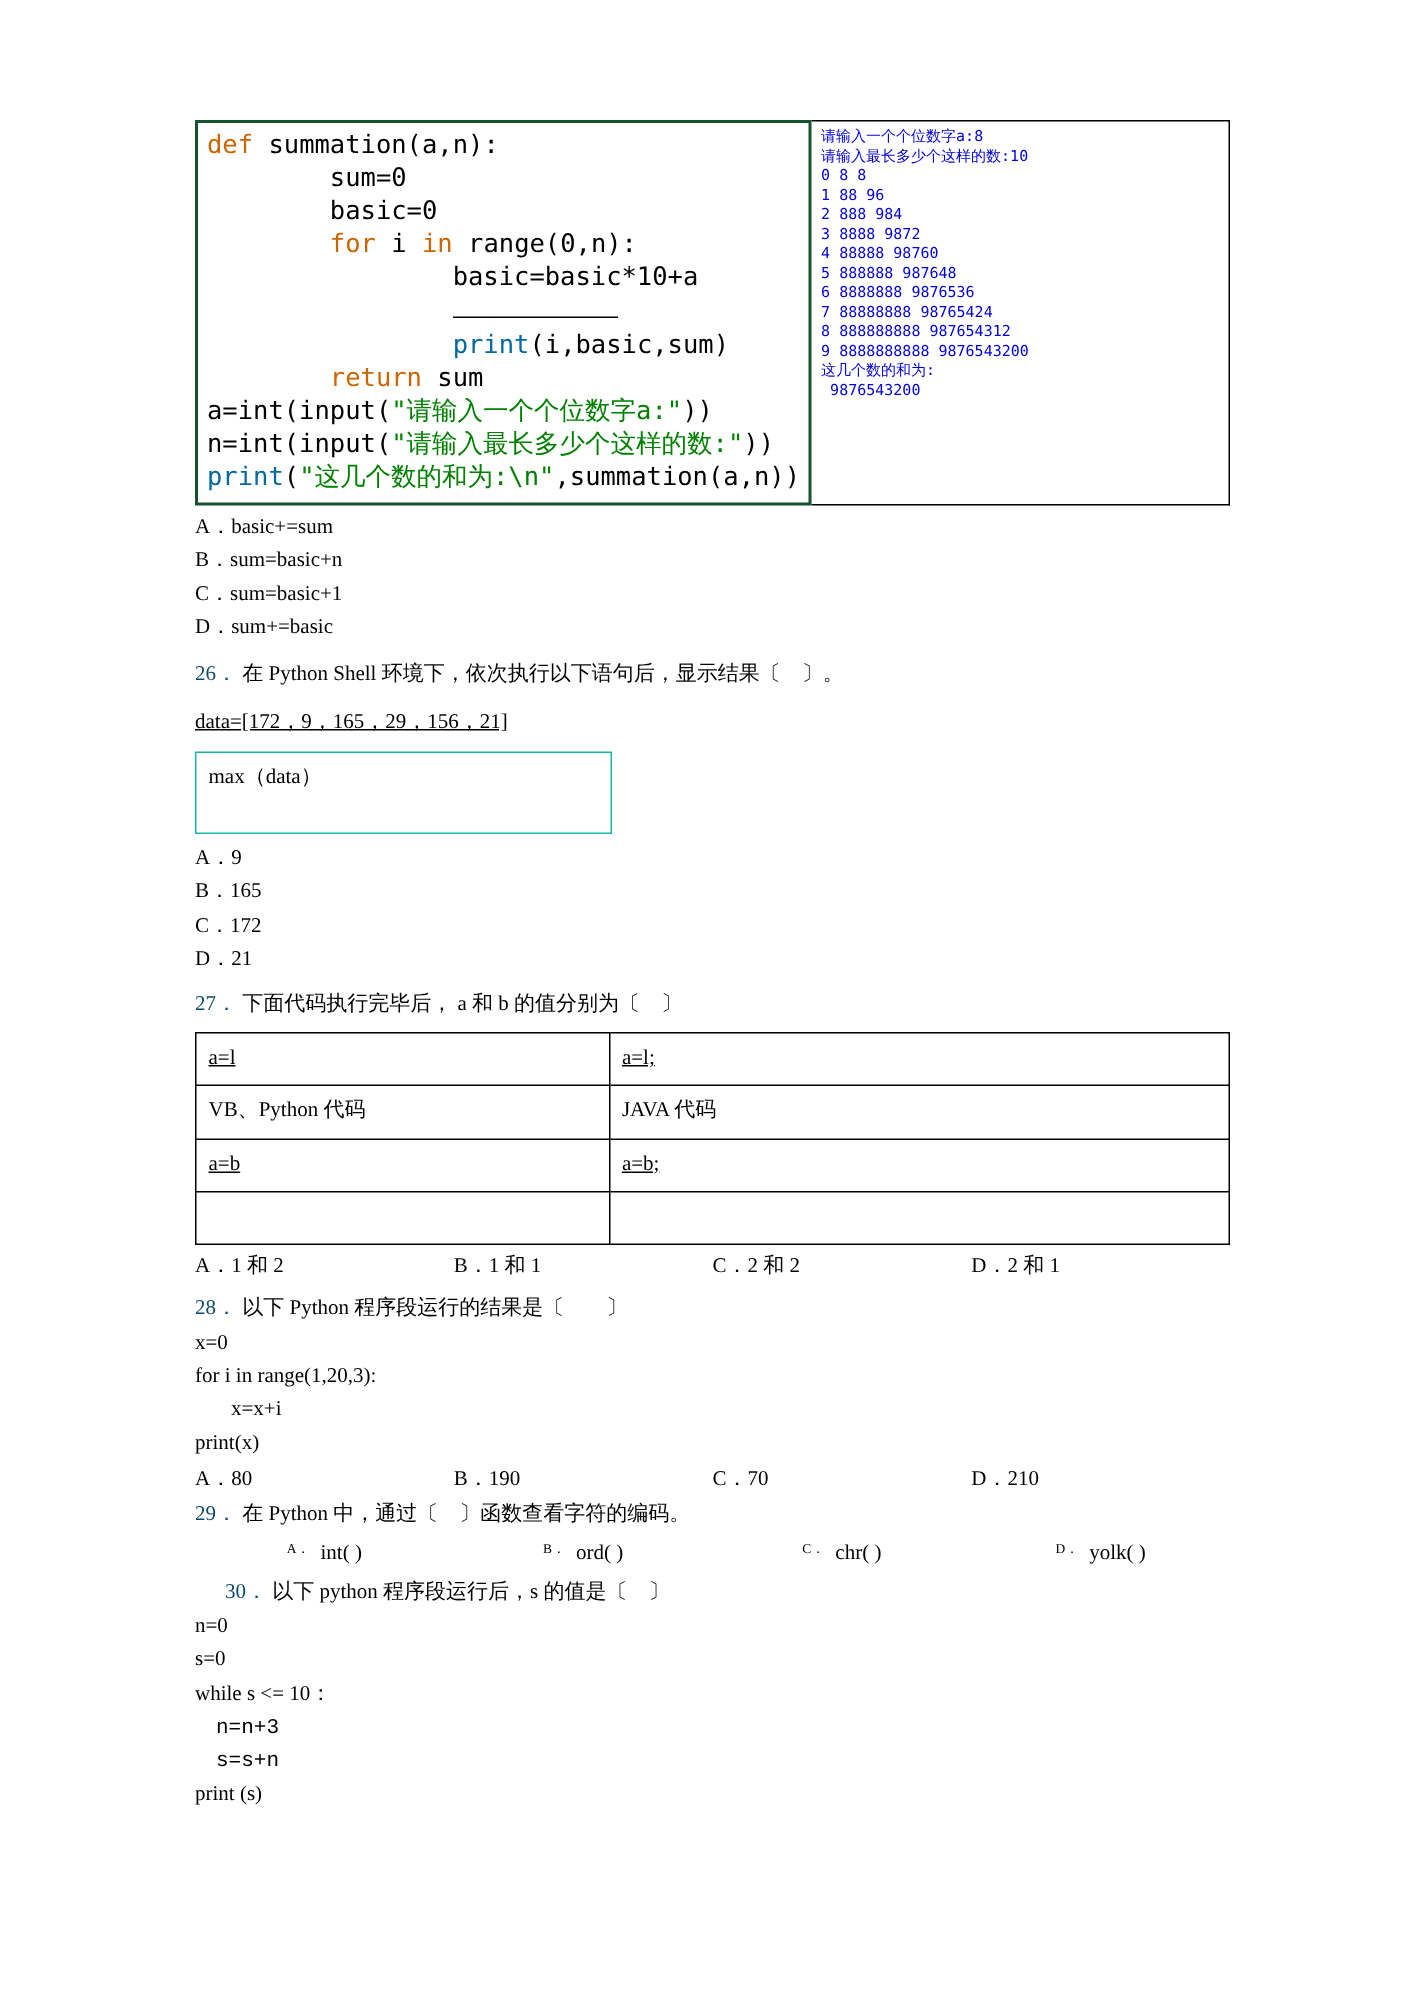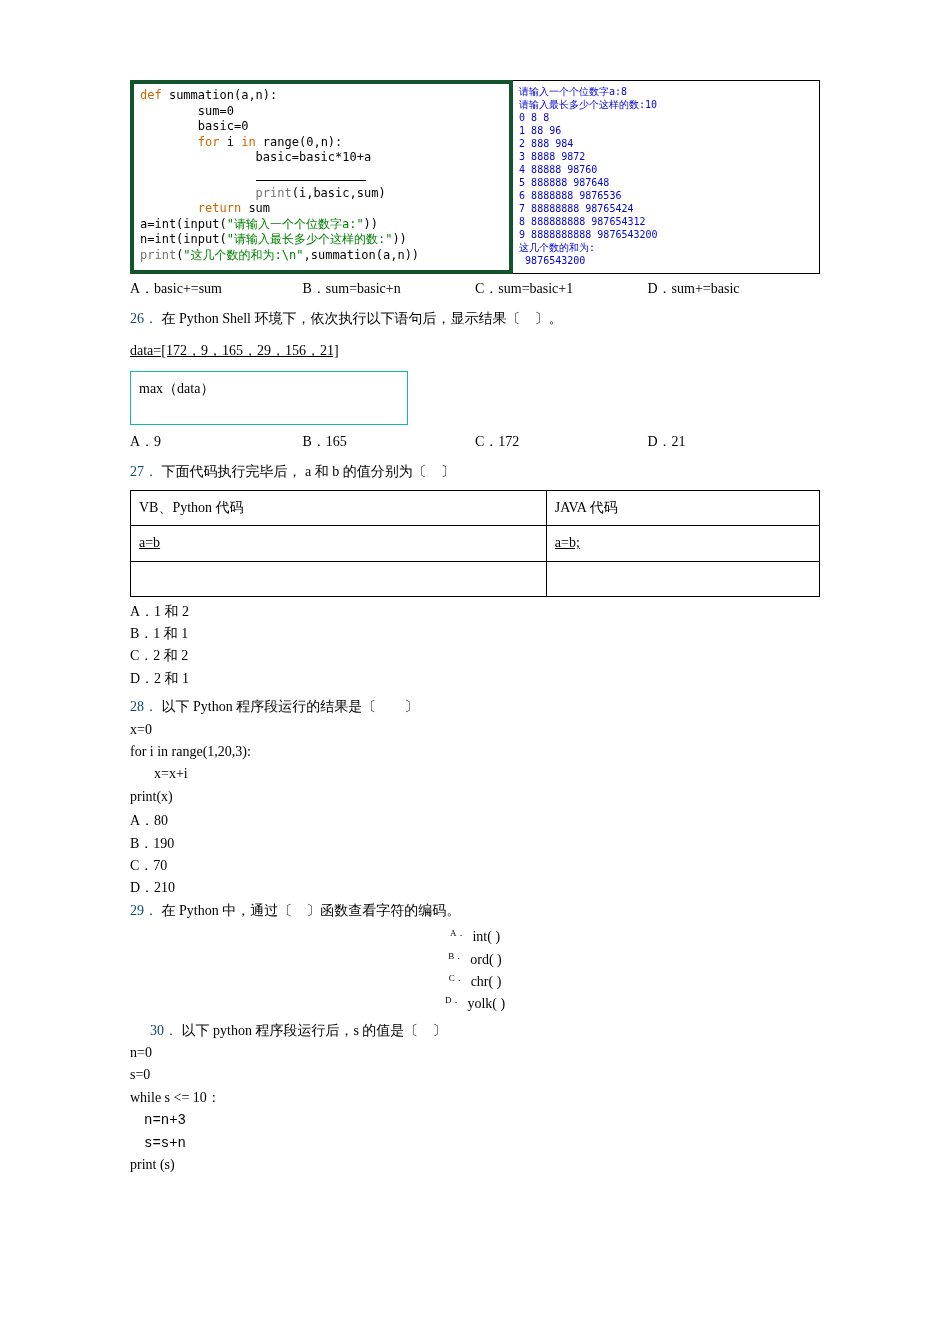--- a/index.html
+++ b/index.html
@@ -11,53 +11,54 @@
     color: #000;
     font-size: 14px;
     line-height: 1.6;
   }
   .code-img-wrap {
     display: flex;
     margin-bottom: 4px;
   }
   .code-left {
     flex: 1.05;
-    border: 4px solid #14532d;
+    border: 2px solid #14532d;
     padding: 4px 6px 6px 6px;
     font-family: "SimSun", Consolas, monospace;
-    font-size: 12px;
+    font-size: 17px;
     line-height: 1.3;
     white-space: pre;
     position: relative;
   }
   .code-right {
     flex: 0.85;
     border: 1px solid #000;
     border-left: none;
     padding: 4px 6px;
     font-family: "SimSun", Consolas, monospace;
     font-size: 10px;
     line-height: 1.3;
     white-space: pre;
     color: #0000dd;
   }
   .code-left { color: #000; }
   .code-left .orange { color: #cc6600; }
   .code-left .str { color: #008000; }
-  .code-left .blue { color: #737373; }
+  .code-left .blue { color: #0369a1; }
   .underline-blank {
     display: inline-block;
     border-bottom: 1px solid #000;
     width: 110px;
     height: 14px;
     vertical-align: baseline;
   }
   .options {
     display: flex;
     margin: 2px 0 8px 0;
+    flex-direction: column;
   }
   .options > span { flex: 1; }
   .qnum { color: #0c4a6e; }
   .q-text { display: inline; }
   .box-data {
     border: 1px solid #14b8a6;
     padding: 6px 8px 24px 8px;
     margin: 6px 0;
     width: 260px;
   }
@@ -67,21 +68,21 @@
     width: 100%;
     margin: 6px 0 4px 0;
   }
   table.codecmp td {
     border: 1px solid #000;
     padding: 6px 8px;
     vertical-align: top;
     height: 22px;
   }
   table.codecmp td.u { text-decoration: underline; }
-  .opt4 { display:flex;flex-direction:column; }
+  .opt4 { display:flex; }
   .opt4 > span { flex:1; }
   .small-sup { font-size: 9px; vertical-align: top; }
   .indent { padding-left: 24px; display:block; }
   .indent2 { padding-left: 14px; display:block;font-family:Liberation Mono, monospace; }
 </style>
 </head>
 <body>
 
 
 
@@ -139,20 +140,24 @@
   <span>D．21</span>
 </div>
 
 
 <div>
   <span class="qnum">27．</span>
   <span class="q-text">下面代码执行完毕后， a 和 b 的值分别为〔　〕</span>
 </div>
 <table class="codecmp">
   <tbody>
+      <tr>
+    <td class="u" style="width:40%;">a=l</td>
+    <td class="u">a=l;</td>
+  </tr>
   <tr>
     <td>VB、Python 代码</td>
     <td>JAVA 代码</td>
   </tr>
   <tr>
     <td class="u">a=b</td>
     <td class="u">a=b;</td>
   </tr>
   <tr>
         <td></td>

